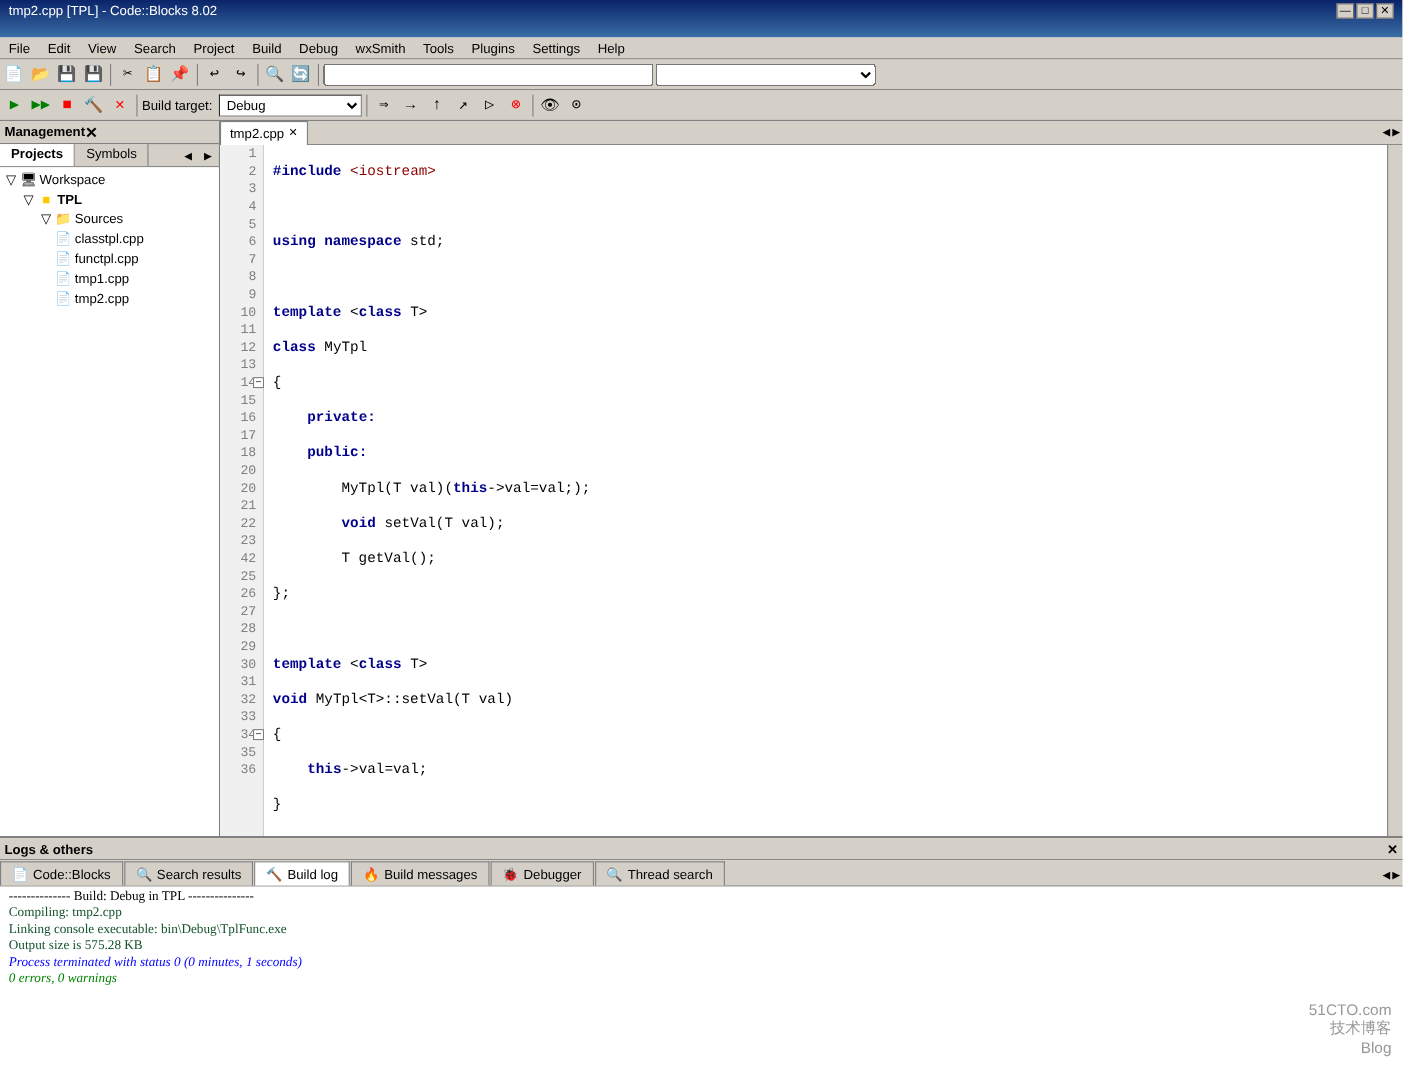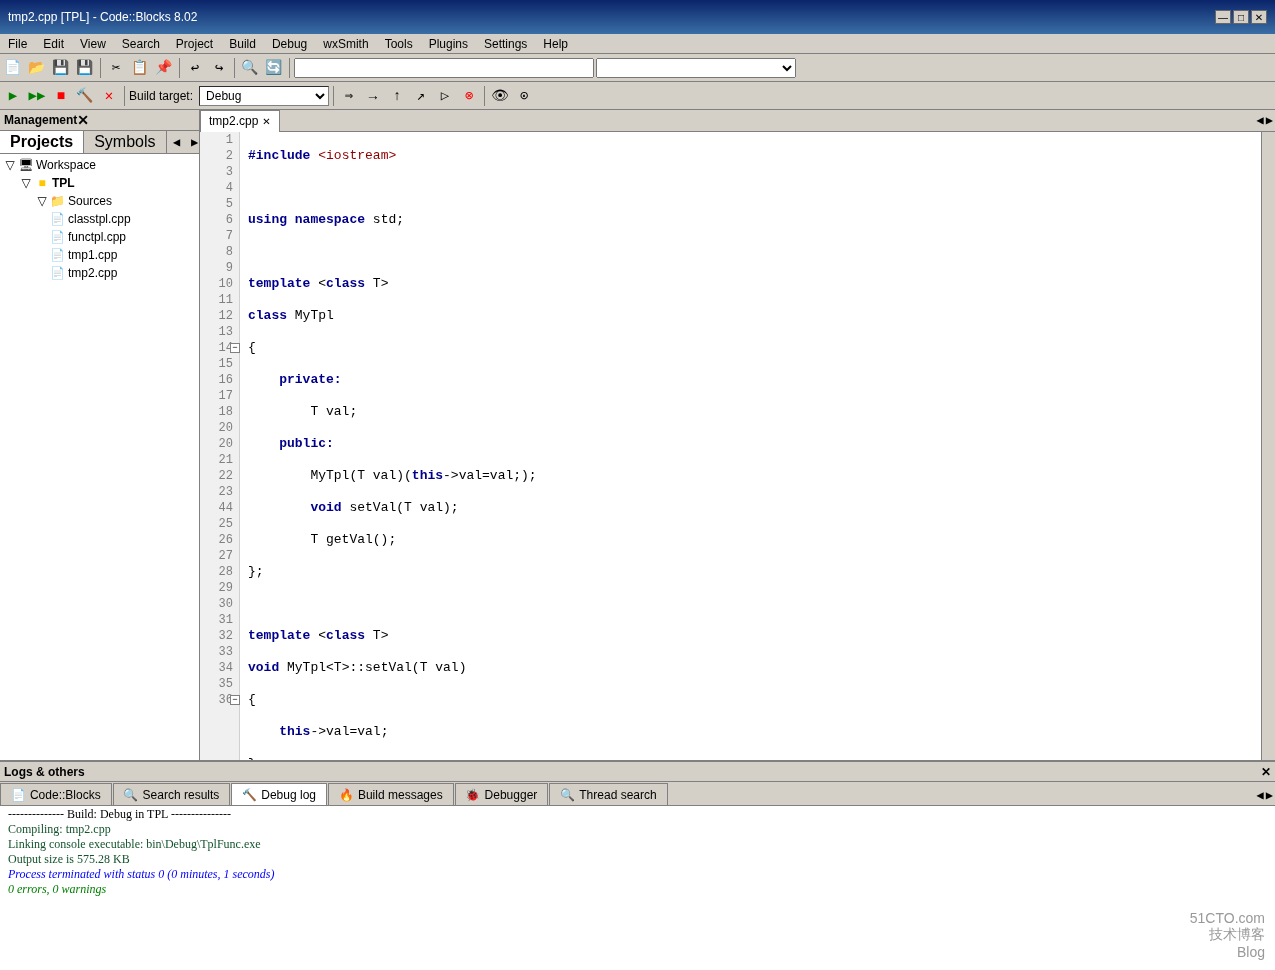--- a/index.html
+++ b/index.html
@@ -4,21 +4,21 @@
   <style>
     * { margin: 0; padding: 0; box-sizing: border-box; }
     body { font-family: 'Courier New', monospace; font-size: 12px; background: #d4d0c8; overflow: hidden; width: 1275px; height: 970px; }
 
     
     .title-bar {
       background: linear-gradient(to bottom, #0a246a, #3a6ea5);
       color: white;
       height: 22px;
       display: flex;
-      align-items: center;
+      align-items: flex-end;
       padding: 17px 8px;
       font-size: 12px;
       font-family: Arial, sans-serif;
       justify-content: space-between;
     }
     .title-bar-buttons { display: flex; gap: 2px; }
     .title-bar-btn {
       width: 16px; height: 14px;
       background: #d4d0c8;
       border: 1px solid #666;
@@ -104,21 +104,21 @@
       font-weight: bold;
     }
     .sidebar-close { cursor: pointer; font-size: 14px; }
     .sidebar-tabs {
       display: flex;
       border-bottom: 1px solid #808080;
     }
     .sidebar-tab {
       padding: 2px 10px;
       font-family: Arial, sans-serif;
-      font-size: 16px;
+      font-size: 12px;
       cursor: pointer;
       border-right: 1px solid #808080;
       background: #d4d0c8;
       text-align: center;
     }
     .sidebar-tab.active { background: white; font-weight: bold; }
     .sidebar-nav {
       display: flex;
       align-items: center;
       padding: 2px;
@@ -505,21 +505,21 @@
         <div class="line-num">14</div>
         <div class="line-num">15</div>
         <div class="line-num">16</div>
         <div class="line-num">17</div>
         <div class="line-num">18</div>
         <div class="line-num">20</div>
         <div class="line-num">20</div>
         <div class="line-num">21</div>
         <div class="line-num">22</div>
         <div class="line-num">23</div>
-        <div class="line-num">44</div>
+        <div class="line-num">42</div>
         <div class="line-num">25</div>
         <div class="line-num">26</div>
         <div class="line-num">27</div>
         <div class="line-num">28</div>
         <div class="line-num">29</div>
         <div class="line-num">30</div>
         <div class="line-num">31</div>
         <div class="line-num">32</div>
         <div class="line-num">33</div>
         <div class="line-num">34</div>
@@ -528,21 +528,20 @@
       </div>
       <div class="code-content">
 <div class="code-line"><span class="kw">#include</span> <span class="str">&lt;iostream&gt;</span></div>
 <div class="code-line"></div>
 <div class="code-line"><span class="kw">using namespace</span> std;</div>
 <div class="code-line"></div>
 <div class="code-line"><span class="kw">template</span> &lt;<span class="kw">class</span> T&gt;</div>
 <div class="code-line"><span class="kw">class</span> MyTpl</div>
 <div class="code-line"><span class="fold-btn">−</span>{</div>
 <div class="code-line">    <span class="kw">private:</span></div>
-<div class="code-line">        T val;</div>
 <div class="code-line">    <span class="kw">public:</span></div>
 <div class="code-line">        MyTpl(T val)(<span class="kw">this</span>-&gt;val=val;);</div>
 <div class="code-line">        <span class="kw">void</span> setVal(T val);</div>
 <div class="code-line">        T getVal();</div>
 <div class="code-line">};</div>
 <div class="code-line"></div>
 <div class="code-line"><span class="kw">template</span> &lt;<span class="kw">class</span> T&gt;</div>
 <div class="code-line"><span class="kw">void</span> MyTpl&lt;T&gt;::setVal(T val)</div>
 <div class="code-line"><span class="fold-btn">−</span>{</div>
 <div class="code-line">    <span class="kw">this</span>-&gt;val=val;</div>
@@ -581,21 +580,21 @@
     <div class="bottom-tab">
       <span class="bottom-tab-icon">📄</span>
       <span>Code::Blocks</span>
     </div>
     <div class="bottom-tab">
       <span class="bottom-tab-icon">🔍</span>
       <span>Search results</span>
     </div>
     <div class="bottom-tab active">
       <span class="bottom-tab-icon">🔨</span>
-      <span>Debug log</span>
+      <span>Build log</span>
     </div>
     <div class="bottom-tab">
       <span class="bottom-tab-icon">🔥</span>
       <span>Build messages</span>
     </div>
     <div class="bottom-tab">
       <span class="bottom-tab-icon">🐞</span>
       <span>Debugger</span>
     </div>
     <div class="bottom-tab">

